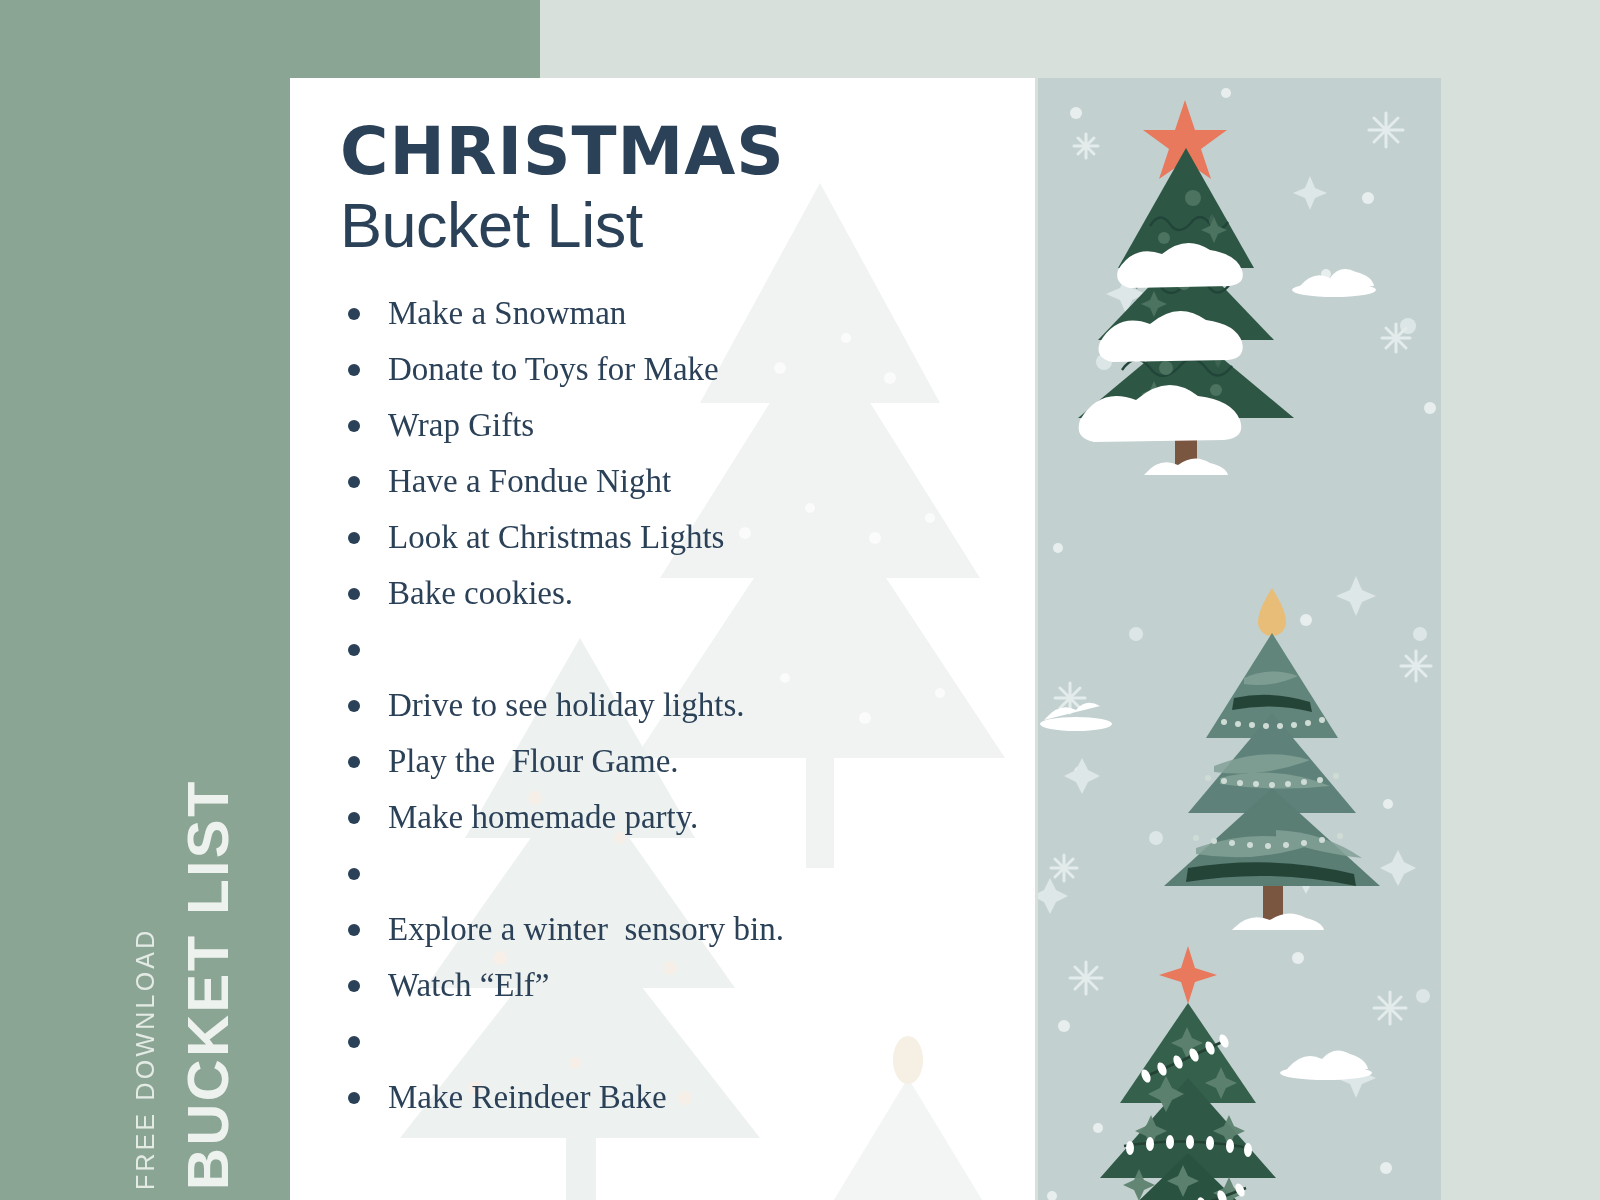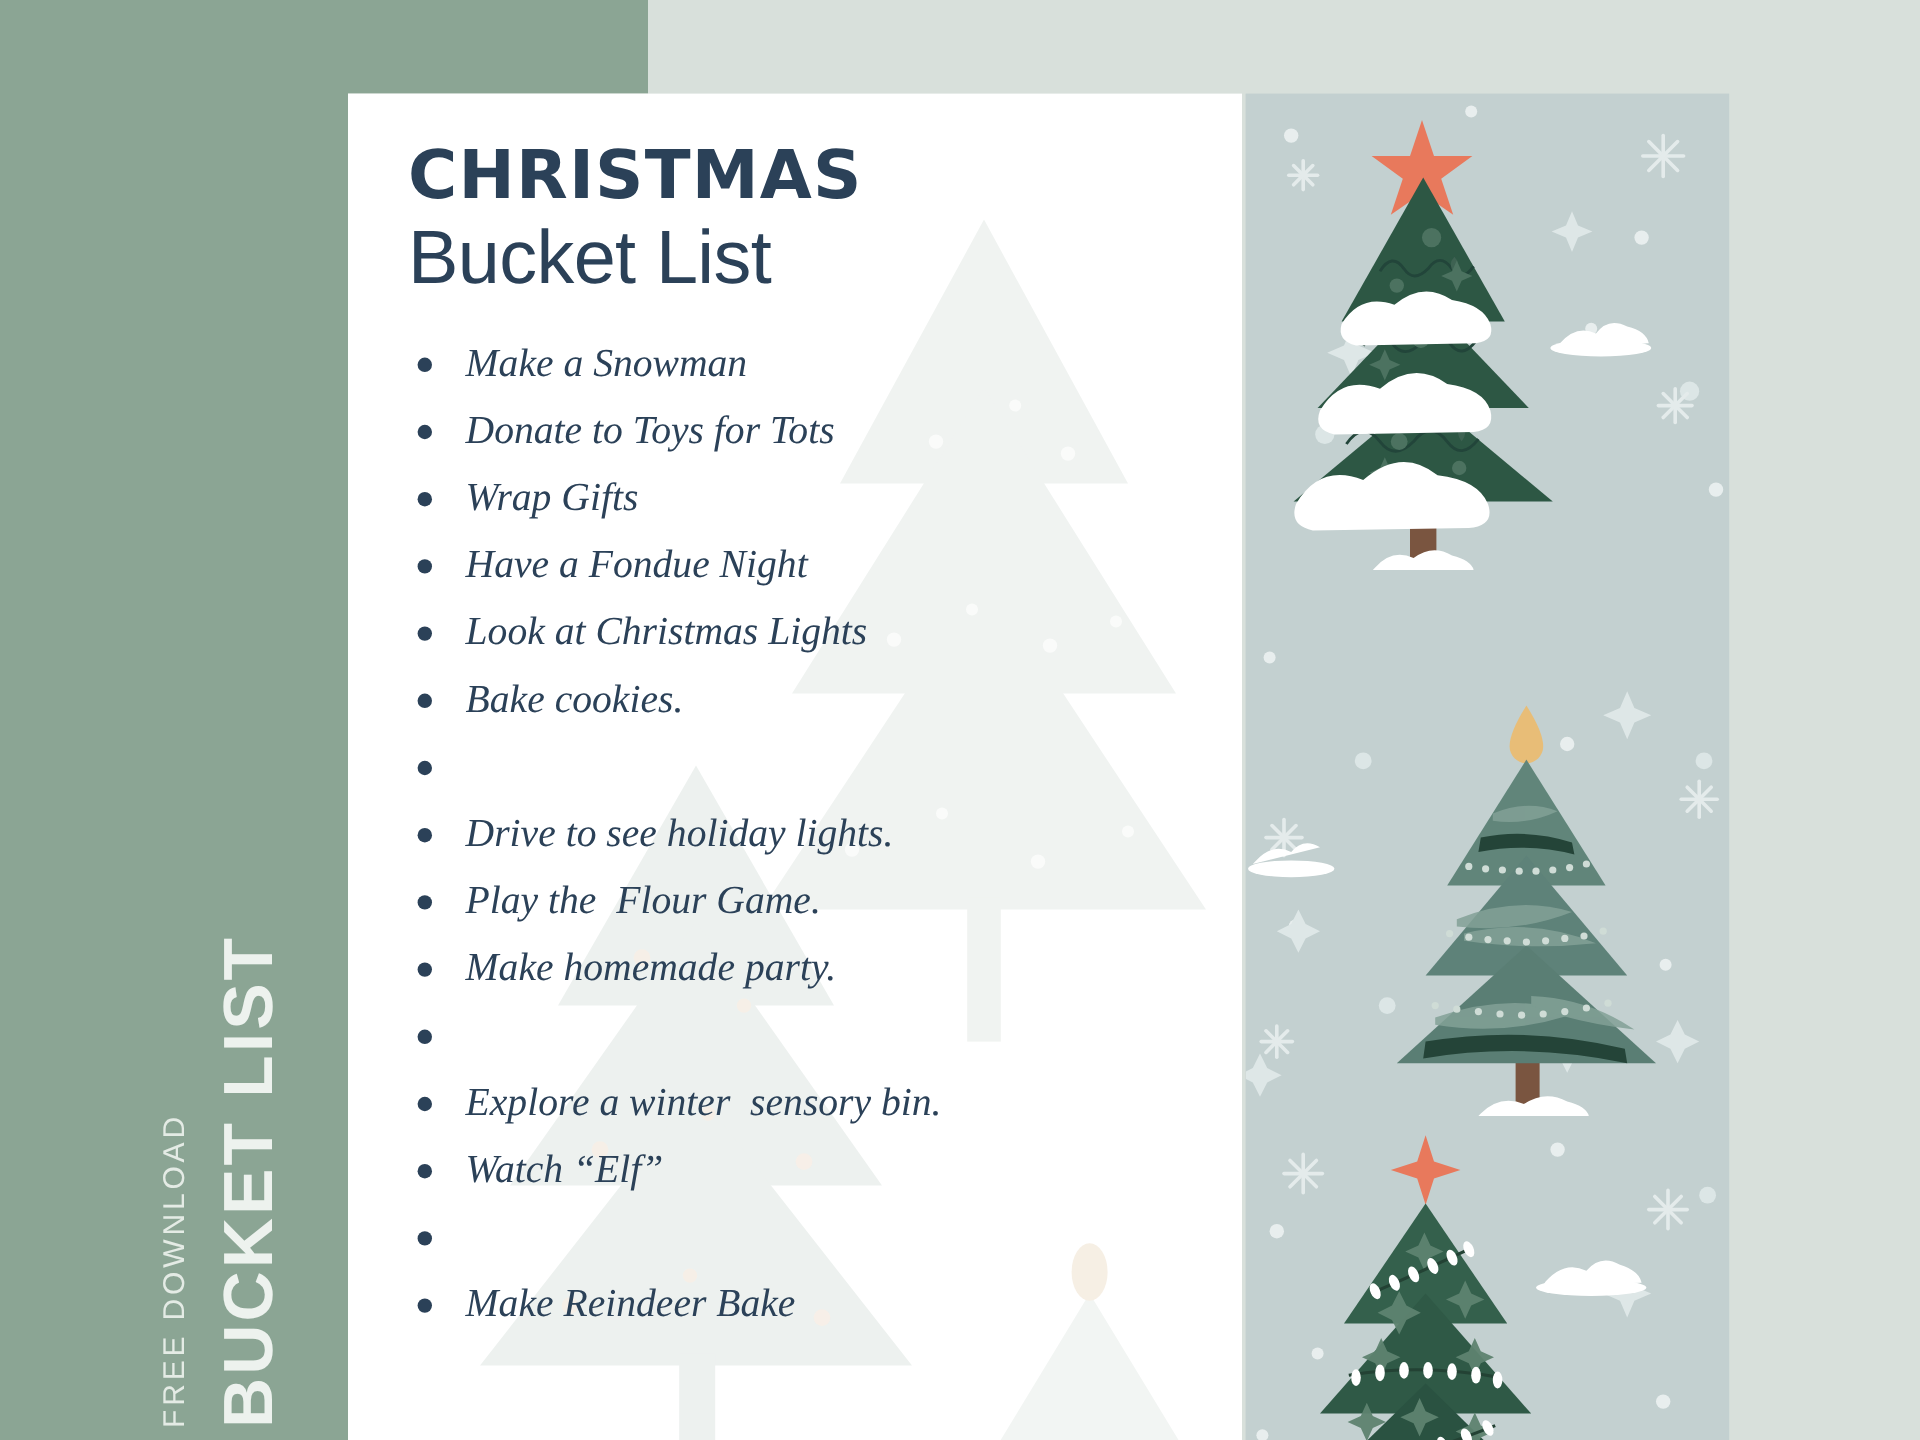--- a/index.html
+++ b/index.html
@@ -93,21 +93,21 @@
   .card-inner {
     position: absolute;
     left: 0; top: 0;
     width: 745px;
     height: 1122px;
     padding: 40px 30px 0 50px;
   }
 
   .title-main {
     font-family: "DejaVu Sans", sans-serif;
-    font-size: 56px;
+    font-size: 66px;
     font-weight: 700;
     color: #2B4158;
     letter-spacing: 1px;
     line-height: 1.02;
     transform: scaleX(1.0);
   }
 
   .title-sub {
     font-family: "Liberation Sans", sans-serif;
     font-size: 63px;
@@ -126,21 +126,20 @@
     position: relative;
     font-family: "Liberation Serif", serif;
     font-size: 33px;
     color: #2B4158;
     line-height: 1;
     height: 56px;
     padding-left: 48px;
     display: flex;
     align-items: center;
     white-space: pre;
-    font-style: italic;
   }
   ul.bucket-list li .bullet {
     position: absolute;
     left: 8px;
     top: 50%;
     margin-top: -6px;
     width: 12px;
     height: 12px;
     border-radius: 50%;
     background: #2B4158;
@@ -217,21 +216,21 @@
         <ellipse cx="618" cy="982" rx="15" ry="24" fill="#F6EFE4"></ellipse>
       </g>
     </svg>
 
     <div class="card-inner">
       <div class="title-main">CHRISTMAS</div>
       <div class="title-sub">Bucket List</div>
 
       <ul class="bucket-list" id="bucket-list">
           <li><span class="bullet"></span><span>Make a Snowman</span></li>
-          <li><span class="bullet"></span><span>Donate to Toys for Tots</span></li>
+          <li><span class="bullet"></span><span>Donate to Toys for Make</span></li>
           <li><span class="bullet"></span><span>Wrap Gifts</span></li>
           <li><span class="bullet"></span><span>Have a Fondue Night</span></li>
           <li><span class="bullet"></span><span>Look at Christmas Lights</span></li>
           <li><span class="bullet"></span><span>Bake cookies.</span></li>
           <li><span class="bullet"></span></li>
           <li><span class="bullet"></span><span>Drive to see holiday lights.</span></li>
           <li><span class="bullet"></span><span>Play the  Flour Game.</span></li>
           <li><span class="bullet"></span><span>Make homemade party.</span></li>
           <li><span class="bullet"></span></li>
           <li><span class="bullet"></span><span>Explore a winter  sensory bin.</span></li>

